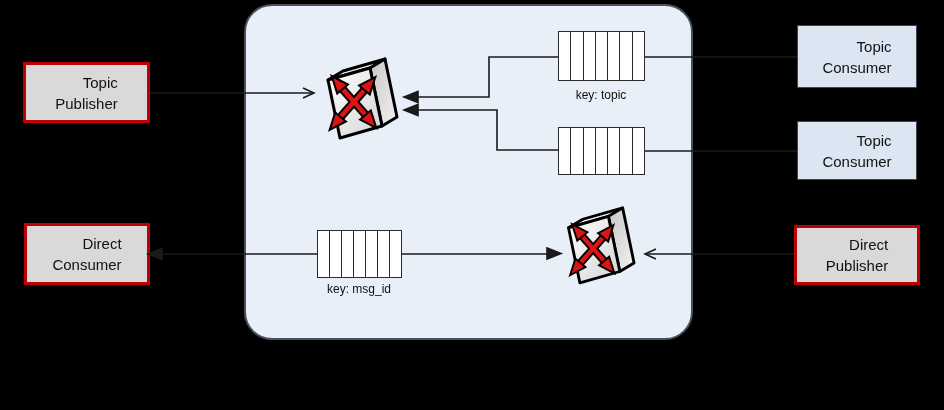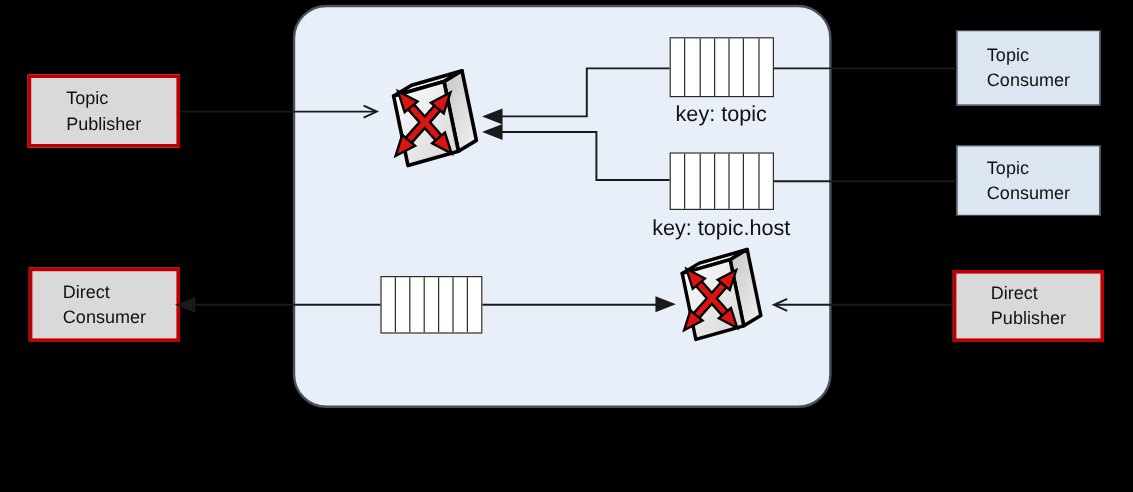--- a/index.html
+++ b/index.html
@@ -7,34 +7,34 @@
     position:relative;width:944px;height:410px;background:#000000;
     font-family:"Liberation Sans",sans-serif;overflow:hidden;
   }
   .broker{
     position:absolute;left:244px;top:4px;width:449px;height:336px;
     background:#e9eff8;border:2px solid #47505c;border-radius:28px;
     box-sizing:border-box;
   }
   .node{
     position:absolute;display:flex;align-items:center;justify-content:center;
-    text-align:left;white-space:pre-line;box-sizing:border-box;
+    text-align:right;white-space:pre-line;box-sizing:border-box;
     font-size:15px;line-height:21px;color:#111;
   }
   .pubred{background:#d9d9d9;border:3px solid #c00000;}
   .consblue{background:#dce6f3;border:1px solid #3c4650;}
   .queue{
     position:absolute;background:#ffffff;border:1.5px solid #2b2b2b;
     display:flex;box-sizing:border-box;
   }
   .queue .qcell{flex:1;}
   .queue .qcell:not(:last-child){border-right:1.5px solid #2b2b2b;}
   .dlabel{
     position:absolute;transform:translateX(-50%);text-align:center;
-    white-space:pre-line;font-size:18px;line-height:21px;color:#101010;
+    white-space:pre-line;font-size:12px;line-height:21px;color:#101010;
   }
   svg.layer{position:absolute;left:0;top:0;pointer-events:none;}
 </style>
 </head>
 <body>
 
 <div id="canvas">
 
   <div class="broker"></div>
 
@@ -78,22 +78,22 @@
       <div class="qcell"></div>
       <div class="qcell"></div>
       <div class="qcell"></div>
       <div class="qcell"></div>
       <div class="qcell"></div>
       <div class="qcell"></div>
     </div>
 
   <div class="dlabel" style="left:601px;top:85px;">key: topic</div>
 
-  <div class="dlabel" style="left:601px;top:180px;">key: topic.host</div>
 
+  <div class="dlabel" style="left:359px;top:279px;">key: msg_id</div>
 
 
 
   <svg class="layer" width="944" height="410" viewBox="0 0 944 410">
     <defs>
       <linearGradient id="gFront" x1="0" y1="0" x2="1" y2="1">
         <stop offset="0" stop-color="#ffffff"></stop>
         <stop offset="1" stop-color="#d4d4d4"></stop>
       </linearGradient>
       <linearGradient id="gSide" x1="0" y1="0" x2="1" y2="1">

